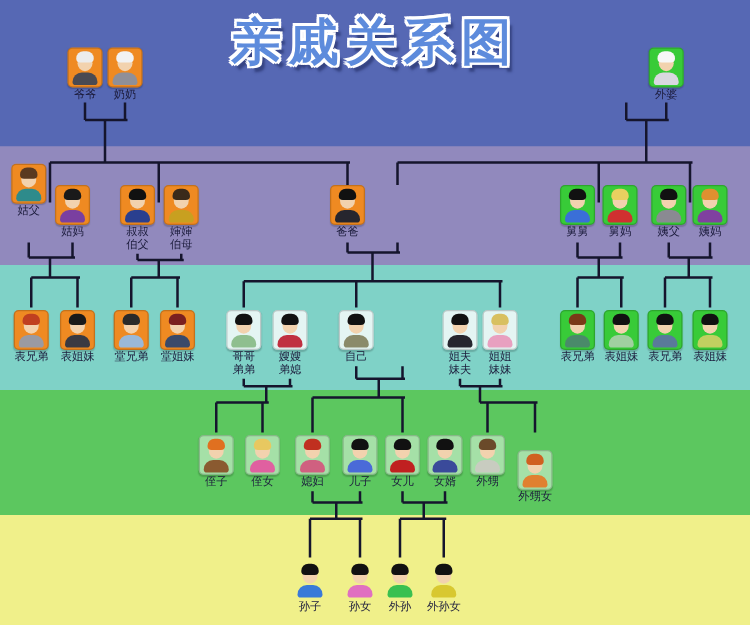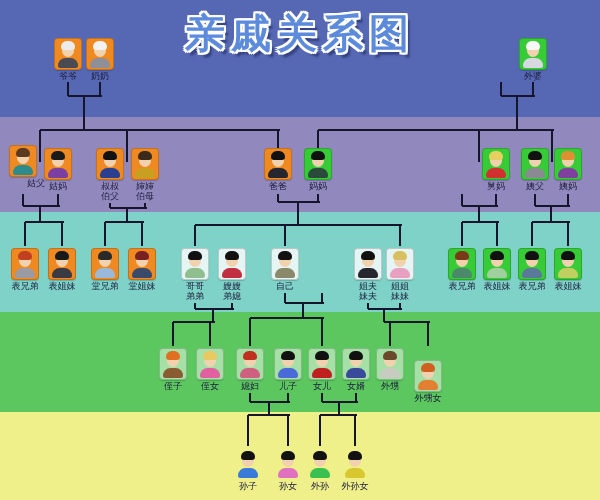--- a/index.html
+++ b/index.html
@@ -137,21 +137,21 @@
       <div class="label">奶奶</div>
     </div>
     <div class="node" style="left: 511px; top: 38px;">
       <div class="tile" style="background: rgb(56, 203, 56);">
         <div class="head"></div>
         <div class="hair" style="background: rgb(247, 247, 247);"></div>
         <div class="bod" style="background: rgb(216, 216, 224);"></div>
       </div>
       <div class="label">外婆</div>
     </div>
-    <div class="node" style="left: 1px; top: 145px; text-align: right;">
+    <div class="node" style="left: 1px; top: 131px;">
       <div class="tile" style="background: rgb(239, 138, 34);">
         <div class="head"></div>
         <div class="hair" style="background: rgb(90, 58, 32);"></div>
         <div class="bod" style="background: rgb(46, 139, 139);"></div>
       </div>
       <div class="label">姑父</div>
     </div>
     <div class="node" style="left: 36px; top: 148px;">
       <div class="tile" style="background: rgb(239, 138, 34);">
         <div class="head"></div>
@@ -179,27 +179,27 @@
 伯母</div>
     </div>
     <div class="node" style="left: 256px; top: 148px;">
       <div class="tile" style="background: rgb(239, 138, 34);">
         <div class="head"></div>
         <div class="hair" style="background: rgb(17, 17, 17);"></div>
         <div class="bod" style="background: rgb(38, 38, 46);"></div>
       </div>
       <div class="label">爸爸</div>
     </div>
-    <div class="node" style="left: 296px; top: 148px;">
-      <div class="tile" style="background: rgb(56, 203, 56);">
-        <div class="head"></div>
-        <div class="hair" style="background: rgb(17, 17, 17);"></div>
-        <div class="bod" style="background: rgb(42, 74, 58);"></div>
-      </div>
-      <div class="label">妈妈</div>
+    <div class="node" style="left: 440px; top: 148px;">
+      <div class="tile" style="background: rgb(56, 203, 56);">
+        <div class="head"></div>
+        <div class="hair" style="background: rgb(17, 17, 17);"></div>
+        <div class="bod" style="background: rgb(58, 111, 216);"></div>
+      </div>
+      <div class="label">舅舅</div>
     </div>
     <div class="node" style="left: 474px; top: 148px;">
       <div class="tile" style="background: rgb(56, 203, 56);">
         <div class="head"></div>
         <div class="hair" style="background: rgb(232, 208, 96);"></div>
         <div class="bod" style="background: rgb(208, 48, 48);"></div>
       </div>
       <div class="label">舅妈</div>
     </div>
     <div class="node" style="left: 513px; top: 148px;">

